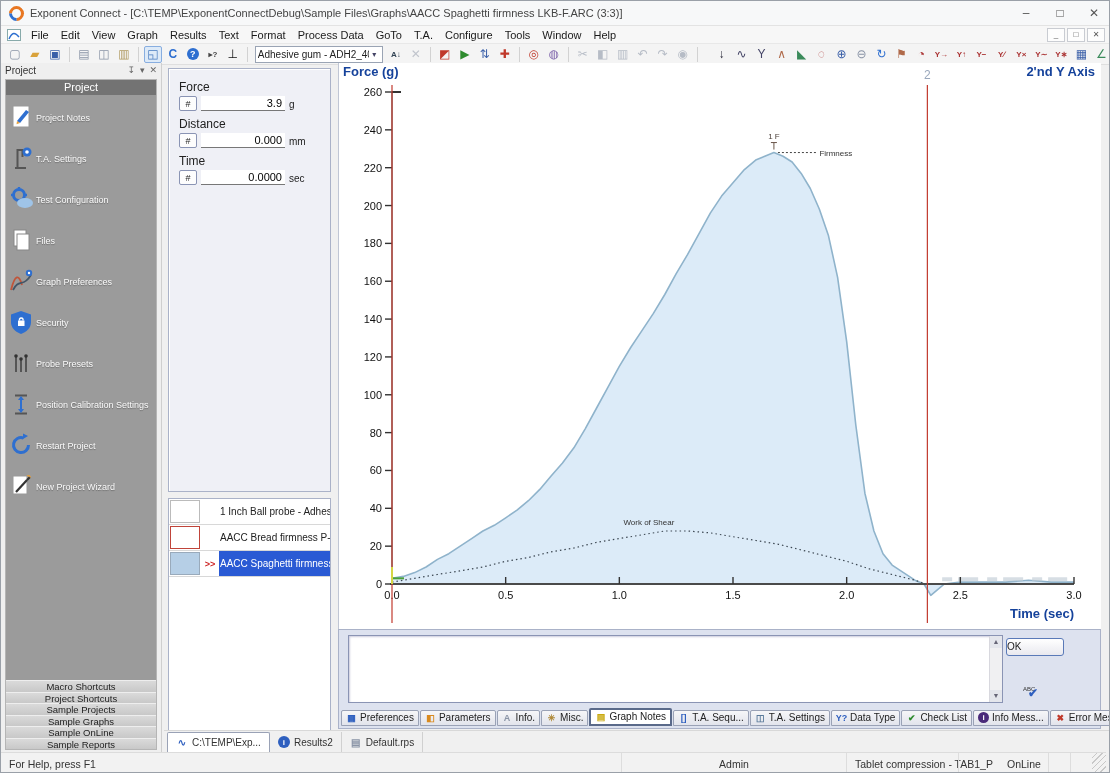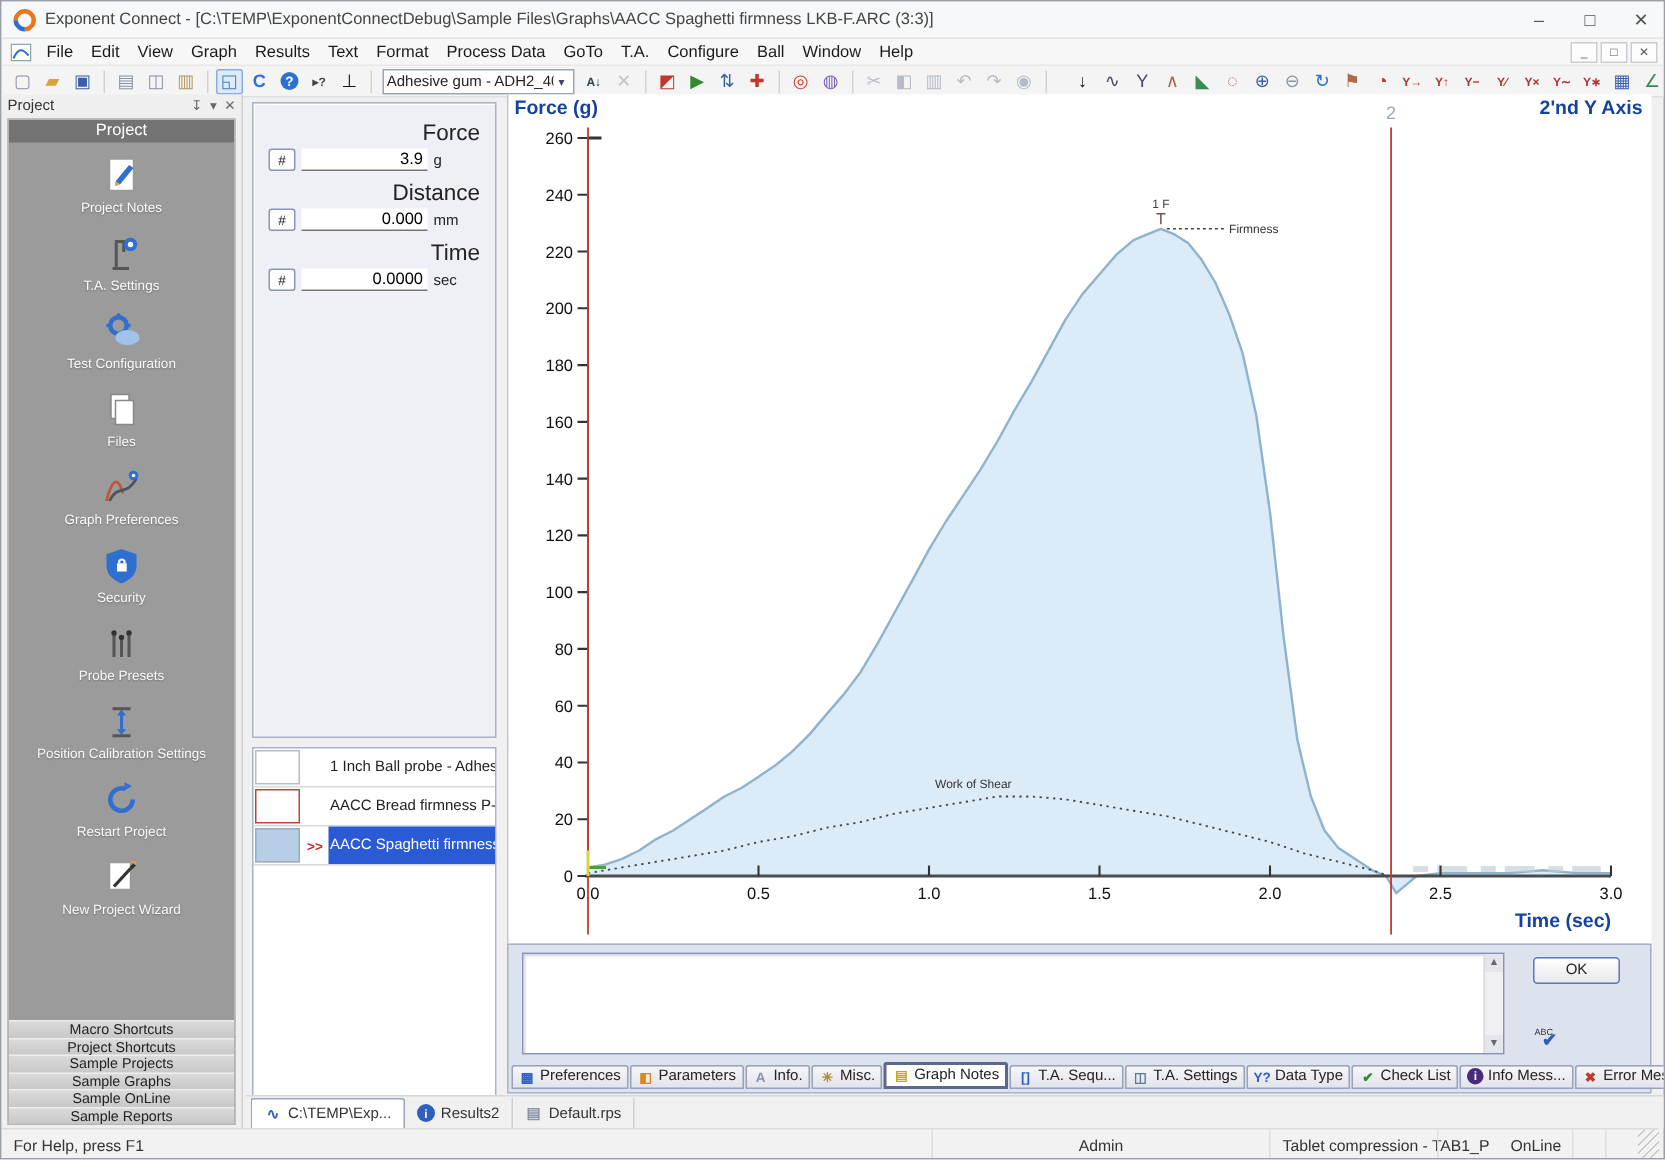--- a/index.html
+++ b/index.html
@@ -34,29 +34,29 @@
   .combo .val{flex:1;white-space:nowrap;overflow:hidden;}
   .combo .arr{width:11px;color:#446;font-size:8px;text-align:center;}
 
   
   .sidebar{left:0;top:62px;width:161px;height:689px;background:#efefef;border-right:1px solid #cfcfcf;}
   .side-caption{height:14px;display:flex;align-items:center;padding:1px 4px;font-size:10px;color:#333;}
   .side-caption .sp{margin-left:auto;display:flex;gap:5px;color:#666;font-size:9px;}
   .side-frame{position:absolute;left:4px;top:16px;right:4px;bottom:2px;border:1px solid #b5b5b5;background:#9b9b9b;display:flex;flex-direction:column;}
   .side-header{height:15px;background:#737373;color:#fff;text-align:center;font-size:11px;line-height:15px;}
   .side-items{flex:1;overflow:hidden;padding-top:7px;display:flex;flex-direction:column;align-items:center;gap:11px;}
-  .side-item{display:flex;flex-direction:column;align-items:center;width:150px;}
+  .side-item{display:flex;flex-direction:row;align-items:center;width:150px;}
   .side-icon{width:30px;height:30px;}
   .side-label{font-size:9px;color:#fbfbfb;text-shadow:0 1px 1px rgba(0,0,0,.3);white-space:nowrap;margin-top:1px;}
   .side-shortcuts{background:#d6d6d6;}
   .band{height:11.5px;line-height:11.5px;text-align:center;font-size:9.5px;color:#222;background:linear-gradient(#dadada,#c8c8c8);border-top:1px solid #eee;}
 
   
   .readouts{left:167px;top:67px;width:163px;height:424px;background:#eff0f6;border:1px solid #aab2c8;box-shadow:inset 1px 1px 0 #fff;padding:8px 10px;}
-  .ro-label{font-size:15px;color:#222;margin:3px 0 2px;text-align:right;}
+  .ro-label{font-size:12px;color:#222;margin:3px 0 2px;}
   .ro-row{display:flex;align-items:flex-end;gap:4px;margin-bottom:6px;}
   .hash-btn{width:18px;height:15px;border:1px solid #8a94b4;background:#fdfdfd;font-size:9px;text-align:center;line-height:14px;border-radius:2px;}
   .ro-input{width:84px;height:15px;border:none;border-bottom:1px solid #777;background:#fff;text-align:right;font-size:11px;font-family:"Liberation Sans",sans-serif;padding:0 3px;}
   .ro-unit{font-size:10px;color:#222;padding-bottom:1px;}
 
   
   .filelist{left:167px;top:497px;width:163px;height:233px;background:#fff;border:1px solid #aab2c8;}
   .frow{display:flex;height:26px;border-bottom:1px solid #d8d8d8;align-items:stretch;font-size:10px;}
   .fc1{width:30px;border-right:1px solid #c6c6c6;background:#fff;margin:1px;border:1px solid #bbb;}
   .fc1.red{border:1px solid #c0443a;}
@@ -68,21 +68,21 @@
   
   .chartpane{left:337px;top:62px;width:763px;height:566px;background:#fff;border-left:1px solid #c0c6d4;}
   .chart-hdr-left{position:absolute;left:4px;top:1px;font-size:13px;font-weight:bold;color:#15429b;}
   .chart-hdr-right{position:absolute;right:6px;top:1px;font-size:13px;font-weight:bold;color:#15429b;}
 
   
   .notespane{left:337px;top:628px;width:763px;height:100px;background:#dde2ef;border:1px solid #aab2c8;}
   .notes-text{position:absolute;left:9px;top:5px;width:655px;height:68px;background:#fff;border:1px solid #8a94b4;box-shadow:inset 1px 1px 2px #ccd;}
   .vscroll{position:absolute;right:0;top:0;bottom:0;width:13px;background:#f0f0f2;border-left:1px solid #d8d8de;display:flex;flex-direction:column;justify-content:space-between;}
   .varrow{height:12px;text-align:center;font-size:7px;color:#667;line-height:12px;background:#e4e6ec;}
-  .ok-btn{position:absolute;left:683px;top:8px;width:58px;height:18px;background:linear-gradient(#ffffff,#e9e9ef);border:1px solid #5a7ab8;border-radius:3px;text-align:center;line-height:16px;font-size:10px;color:#222;}
+  .ok-btn{position:absolute;left:667px;top:8px;width:58px;height:18px;background:linear-gradient(#ffffff,#e9e9ef);border:1px solid #5a7ab8;border-radius:3px;text-align:left;line-height:16px;font-size:10px;color:#222;}
   .spell-icon{position:absolute;left:684px;top:56px;width:20px;height:18px;font-size:6px;color:#333;line-height:6px;text-align:left;}
   .spell-icon .chk{color:#2e5fbf;font-size:12px;font-weight:bold;display:block;margin-top:-2px;margin-left:5px;}
   .notes-tabs{position:absolute;left:2px;bottom:2px;right:2px;height:18px;display:flex;gap:1px;align-items:flex-end;}
   .ntab{display:flex;align-items:center;gap:3px;padding:1px 4px 2px;height:16px;background:linear-gradient(#f6f6f8,#e2e4ec);border:1px solid #9aa2b6;border-radius:2px 2px 0 0;font-size:10px;white-space:nowrap;color:#222;}
   .ntab.active{background:#fff;height:18px;border-width:2px;border-color:#5a6a8a;font-size:10px;}
   .tab-ic{width:11px;height:11px;display:inline-flex;align-items:center;justify-content:center;font-size:9px;font-weight:bold;}
   .tab-ic.bgc{border-radius:50%;color:#fff;font-size:8px;}
 
   
   .doctabs{left:163px;top:729px;width:947px;height:22px;background:#f0f0f0;display:flex;align-items:flex-end;padding-left:3px;border-top:1px solid #d8d8d8;}
@@ -123,21 +123,21 @@
         <span class="menu-item">Edit</span>
         <span class="menu-item">View</span>
         <span class="menu-item">Graph</span>
         <span class="menu-item">Results</span>
         <span class="menu-item">Text</span>
         <span class="menu-item">Format</span>
         <span class="menu-item">Process Data</span>
         <span class="menu-item">GoTo</span>
         <span class="menu-item">T.A.</span>
         <span class="menu-item">Configure</span>
-        <span class="menu-item">Ball</span>
+        <span class="menu-item">Tools</span>
         <span class="menu-item">Window</span>
         <span class="menu-item">Help</span>
       </span>
     <span class="mdi-ctrls" id="mdi-ctrls">
         <span class="mdi-btn">_</span>
         <span class="mdi-btn">□</span>
         <span class="mdi-btn">✕</span>
       </span>
   </div>
 

